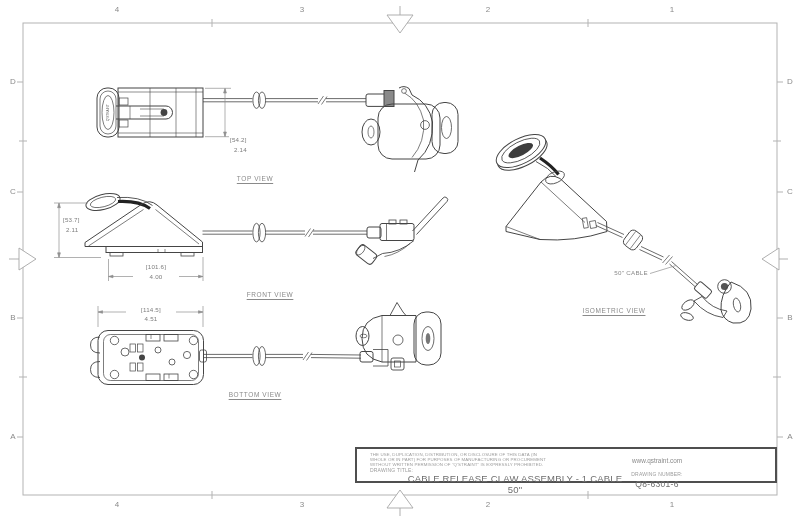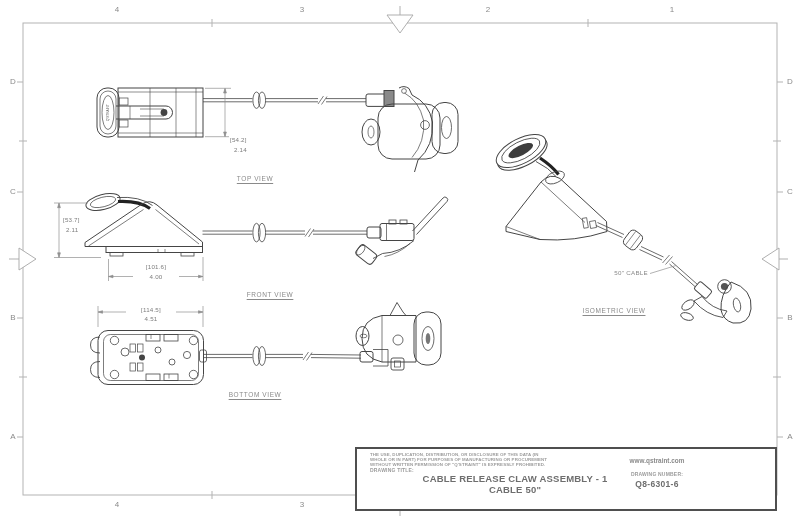--- a/index.html
+++ b/index.html
@@ -5,22 +5,22 @@
   html,body{margin:0;padding:0;background:#fff;}
   .sheet{position:relative;width:800px;height:518px;background:#fff;overflow:hidden;
          font-family:"Liberation Sans",sans-serif;}
   svg text{font-family:"Liberation Sans",sans-serif;}
   .zl{position:absolute;width:12px;height:10px;text-align:center;font-size:8px;color:#8a8a8a;line-height:10px;}
   .vl{position:absolute;font-size:6.5px;letter-spacing:.6px;color:#8a8a8a;text-decoration:underline;
       text-underline-offset:2px;text-align:center;width:90px;}
   .dim{position:absolute;font-size:6.2px;color:#7d7d7d;letter-spacing:.2px;background:#fff;padding:0 1px;}
   .dim-c{text-align:center;width:46px;padding:0;}
   .callout{position:absolute;font-size:6.2px;color:#8a8a8a;letter-spacing:.3px;width:48px;text-align:right;}
-  .title-block{position:absolute;left:355px;top:447px;width:422px;height:64px;box-sizing:border-box;
-               border:2px solid #4f4f4f;background:#fff;font-weight:bold;}
+  .title-block{position:absolute;left:355px;top:447px;width:422px;height:36px;box-sizing:border-box;
+               border:2px solid #4f4f4f;background:#fff;}
   .tb-legal{position:absolute;left:13px;top:3px;font-size:4.4px;line-height:5px;color:#9c9c9c;letter-spacing:.1px;}
   .tb-title-label{position:absolute;left:13px;top:18px;font-size:5px;color:#9c9c9c;letter-spacing:.2px;}
   .tb-title{position:absolute;left:48px;top:24px;width:220px;text-align:center;font-size:9.5px;color:#6e6e6e;letter-spacing:.2px;}
   .tb-www{position:absolute;left:245px;top:8px;width:110px;text-align:center;font-size:6.4px;color:#8a8a8a;}
   .tb-num-label{position:absolute;left:245px;top:22px;width:110px;text-align:center;font-size:5px;color:#9c9c9c;letter-spacing:.2px;}
   .tb-num{position:absolute;left:245px;top:30px;width:110px;text-align:center;font-size:8.5px;color:#6e6e6e;letter-spacing:.3px;}
 </style>
 </head>
 <body>
 

